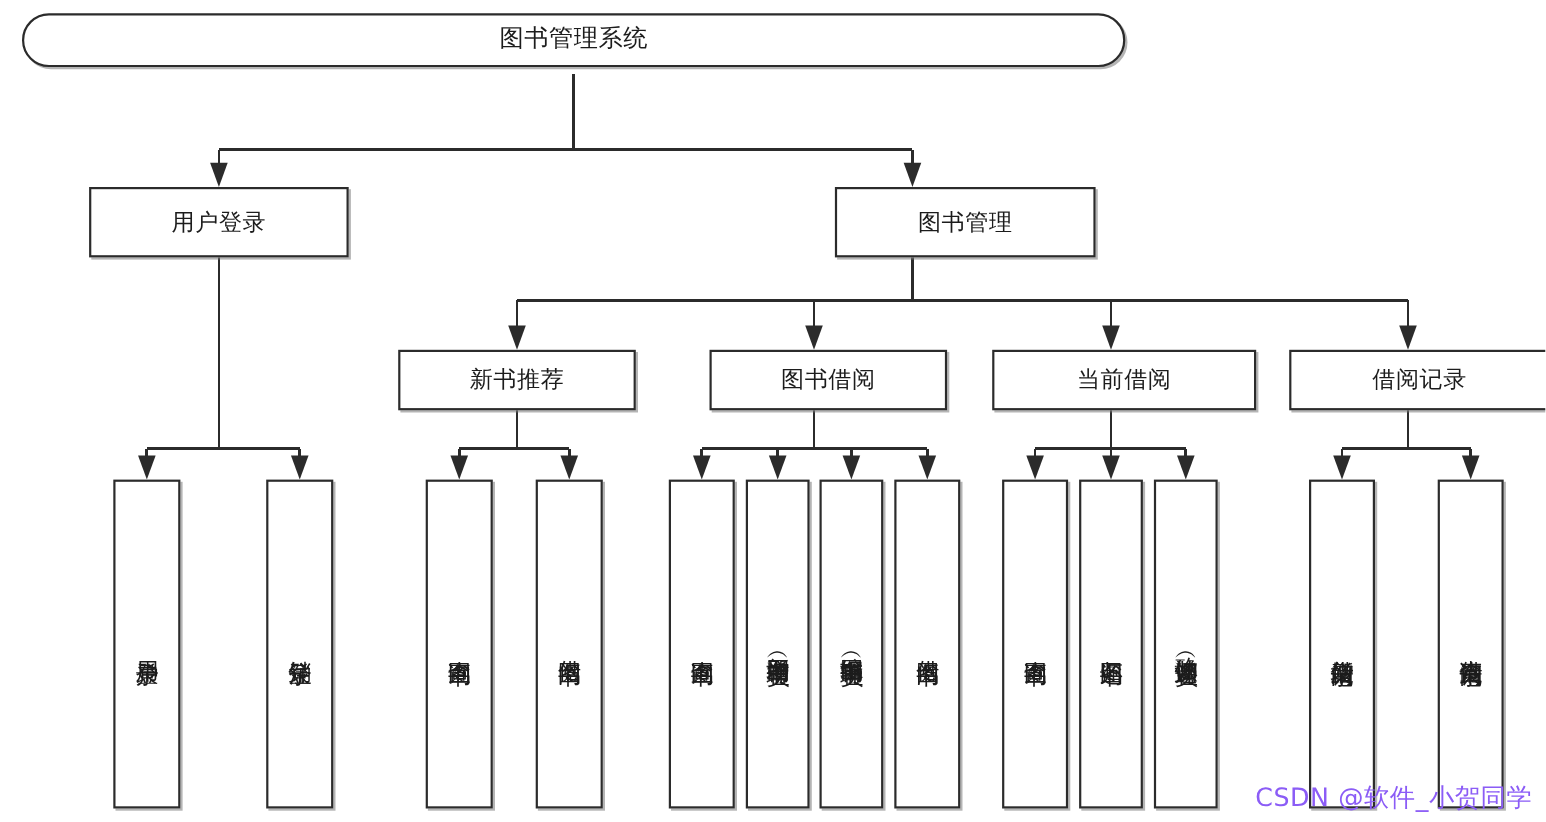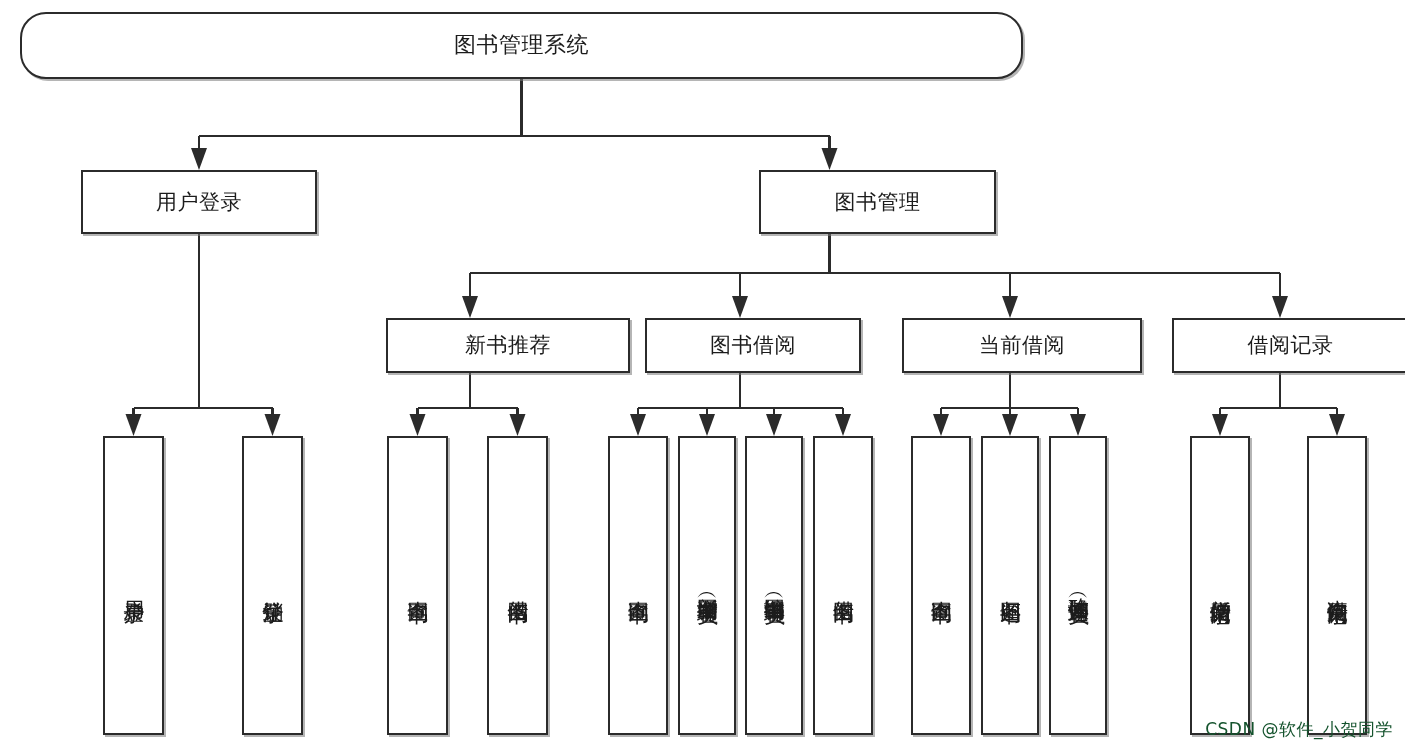--- a/index.html
+++ b/index.html
@@ -60,22 +60,22 @@
     font-size: 21px;
     line-height: 1.18;
     letter-spacing: 1px;
     white-space: nowrap;
     max-height: 278px;
   }
   #watermark {
     position: absolute;
     right: 12px;
     bottom: 6px;
-    font-size: 17px;
-    color: #14532d;
+    font-size: 23px;
+    color: #8b5cf6;
     letter-spacing: 0.5px;
     white-space: nowrap;
     font-family: "DejaVu Sans", "Liberation Sans", sans-serif;
   }
 </style>
 </head>
 <body>
 
 <div id="diagram-root">
 
@@ -128,30 +128,30 @@
       <path d="M 1070 414 L 1086 414 L 1078 436 Z" fill="#2b2b2b"></path>
       <line x1="1280" y1="373" x2="1280" y2="408" stroke="#2b2b2b" stroke-width="2.5" shape-rendering="crispEdges"></line>
       <line x1="1220" y1="408" x2="1337" y2="408" stroke="#2b2b2b" stroke-width="2.5" shape-rendering="crispEdges"></line>
       <line x1="1220" y1="408" x2="1220" y2="418" stroke="#2b2b2b" stroke-width="2.5" shape-rendering="crispEdges"></line>
       <path d="M 1212 414 L 1228 414 L 1220 436 Z" fill="#2b2b2b"></path>
       <line x1="1337" y1="408" x2="1337" y2="418" stroke="#2b2b2b" stroke-width="2.5" shape-rendering="crispEdges"></line>
       <path d="M 1329 414 L 1345 414 L 1337 436 Z" fill="#2b2b2b"></path>
     </svg>
 
   <div id="node-layer">
-      <div class="node horizontal root" style="left: 20px; top: 12px; width: 1003px; height: 67px; border-radius: 26px;">
+      <div class="node horizontal root" style="left: 20px; top: 12px; width: 1003px; height: 49px; border-radius: 26px;">
         <span class="node-label">图书管理系统</span>
       </div>
       <div class="node horizontal" style="left: 81px; top: 170px; width: 236px; height: 64px;">
         <span class="node-label">用户登录</span>
       </div>
       <div class="node horizontal" style="left: 711px; top: 170px; width: 237px; height: 64px; margin-left: 48px;">
         <span class="node-label">图书管理</span>
       </div>
-      <div class="node horizontal" style="left: 362px; top: 318px; width: 244px; height: 55px; margin-left: 24px;">
+      <div class="node horizontal" style="left: 362px; top: 318px; width: 216px; height: 55px;">
         <span class="node-label">新书推荐</span>
       </div>
       <div class="node horizontal" style="left: 645px; top: 318px; width: 216px; height: 55px;">
         <span class="node-label">图书借阅</span>
       </div>
       <div class="node horizontal" style="left: 902px; top: 318px; width: 240px; height: 55px;">
         <span class="node-label">当前借阅</span>
       </div>
       <div class="node horizontal" style="left: 1172px; top: 318px; width: 237px; height: 55px;">
         <span class="node-label">借阅记录</span>

